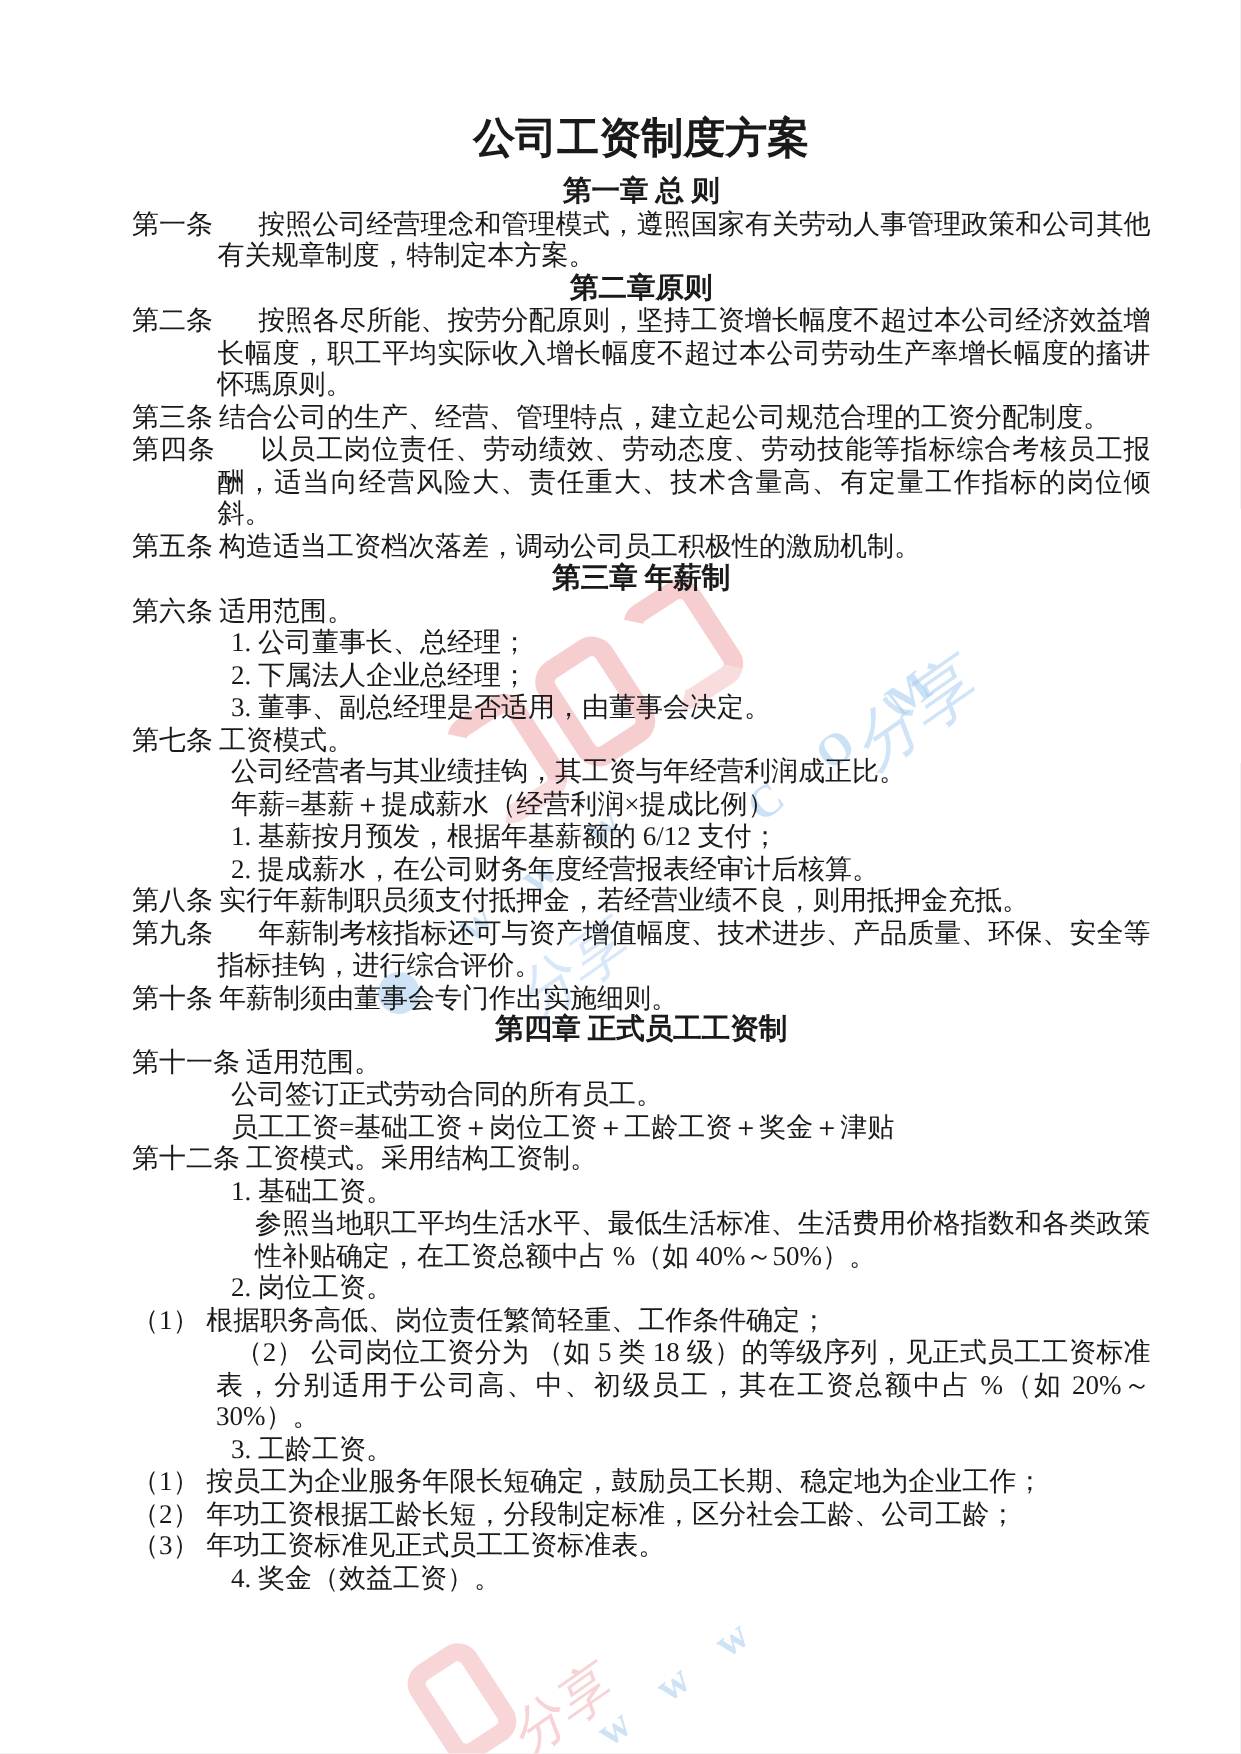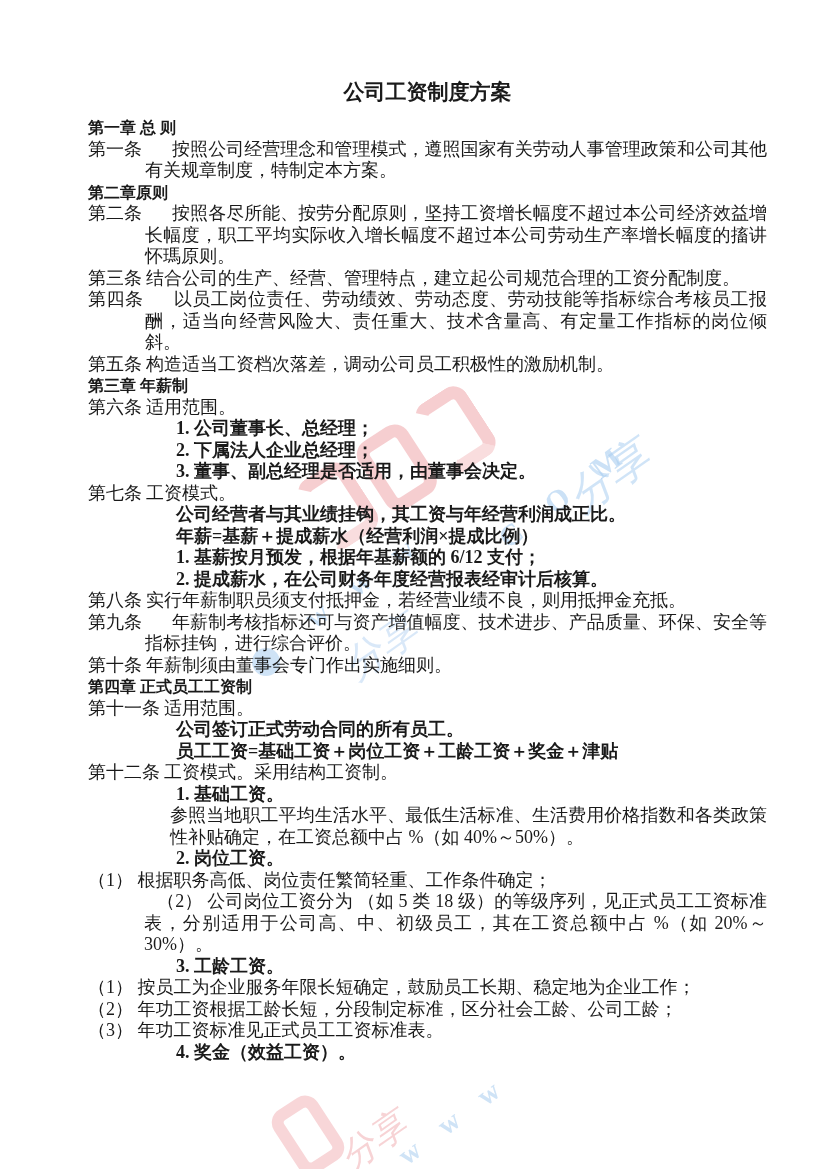--- a/index.html
+++ b/index.html
@@ -13,28 +13,28 @@
     color:#1a1a1a;
   }
   .content{
     position:absolute;
     left:88px; top:80px; width:679px;
     font-size:18px; line-height:21.5px;
   }
   .doc-title{
     margin:0 0 12px 0;
     text-align:center;
-    font-size:21px; font-weight:bold; line-height:25px;
+    font-size:28px; font-weight:bold; line-height:25px;
   }
   .para{margin:0; text-align:justify;}
-  .chapter{font-weight:bold; font-size:16px;}
+  .chapter{text-align:center; font-weight:bold; font-size:19px;}
   .article{padding-left:57px; text-indent:-57px;}
   .article .label{margin-right:4px;}
   .article.wide .label{margin-right:30px;}
-  .sub{margin-left:88px;font-weight:bold;}
+  .sub{margin-left:66px;}
   .sub2{margin-left:82px;}
   .paren{}
   .paren-outdent{margin-left:56px; text-indent:13px;}
   .paren-hang{margin-left:69px; padding-left:43px; text-indent:-43px;}
 
   
   .watermark{position:absolute; left:0; top:0; width:827px; height:1169px; pointer-events:none;}
   .wm-logo{
     position:absolute; left:292px; top:488px; width:320px;
     transform:rotate(-33deg); transform-origin:0 0;

